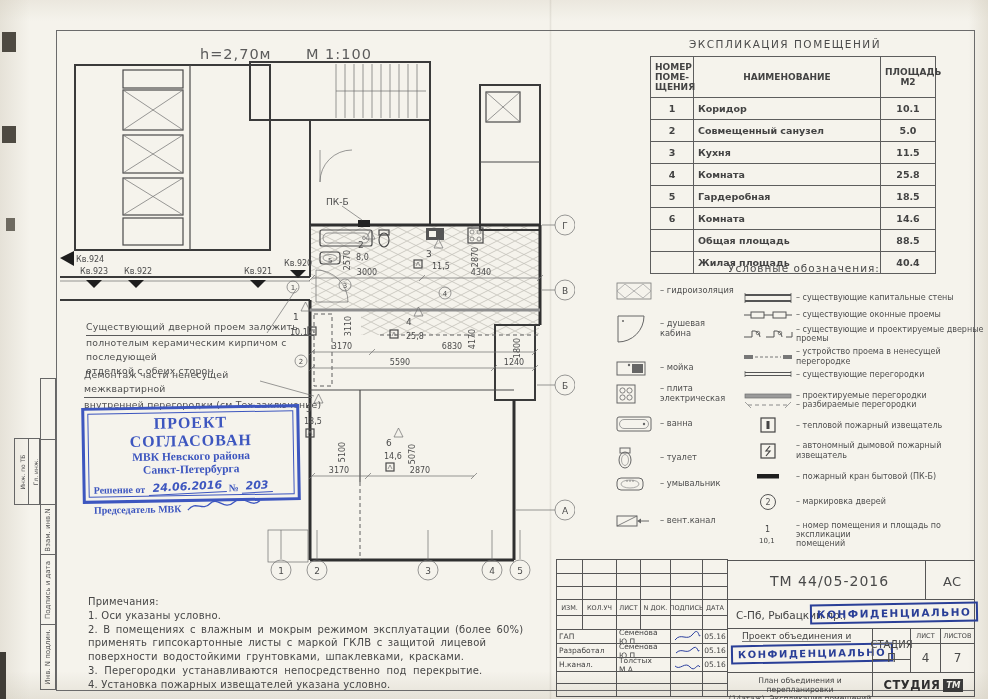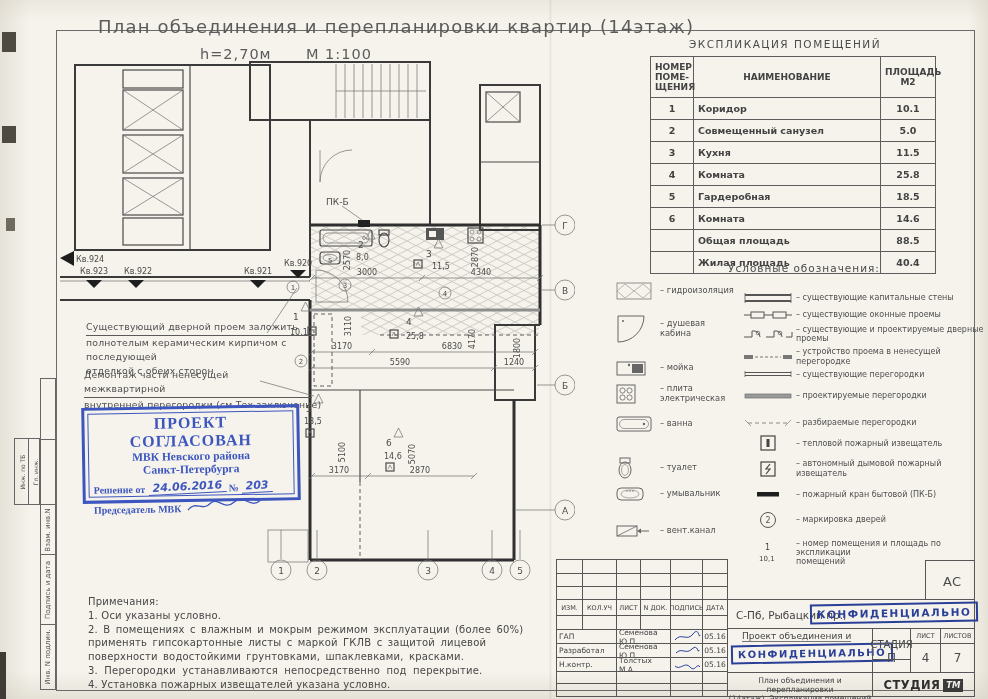--- a/index.html
+++ b/index.html
@@ -75,21 +75,20 @@
   <div class="line" style="left:56px;top:30px;width:919px;height:1px"></div>
   <div class="line" style="left:56px;top:30px;width:1px;height:661px"></div>
   <div class="line" style="left:974px;top:30px;width:1px;height:661px"></div>
   <div class="line" style="left:56px;top:690px;width:919px;height:1px"></div>
   <div class="crease"></div>
   <div class="mark" style="left:2px;top:32px;width:14px;height:20px"></div>
   <div class="mark" style="left:2px;top:126px;width:14px;height:17px"></div>
   <div class="mark" style="left:6px;top:218px;width:9px;height:13px;background:#6e6a60"></div>
   <div class="mark" style="left:0;top:652px;width:6px;height:47px;background:#3f3c36"></div>
 
-  <div class="sheet-title">План объединения и перепланировки квартир (14этаж)</div>
   <div class="subtitle" style="left:200px">h=2,70м</div>
   <div class="subtitle" style="left:306px">М 1:100</div>
 
   <svg viewBox="0 0 555 535" style="position:absolute;left:20px;top:52px;width:555px;height:535px">
     <defs>
       <pattern id="hatchDiamond" width="18" height="9" patternUnits="userSpaceOnUse">
         <path d="M0,4.5 L9,0 L18,4.5 L9,9 Z" fill="none" stroke="#c3c1b9" stroke-width="0.8"></path>
       </pattern>
     </defs>
     <style>
@@ -476,21 +475,21 @@
       <div class="litem" style="margin-top:12px">
         <span class="lic">
             <svg width="36" height="16">
               <rect x="1" y="1" width="34" height="14" rx="2" fill="none" stroke="#666" stroke-width="1"></rect>
               <rect x="3.5" y="3.5" width="29" height="9" rx="4.5" fill="none" stroke="#888" stroke-width=".8"></rect>
               <circle cx="28" cy="8" r="1.2" fill="#666"></circle>
             </svg>
           </span>
         <span class="llab">– ванна</span>
       </div>
-      <div class="litem" style="margin-top:25px">
+      <div class="litem" style="margin-top:15px">
         <span class="lic">
             <svg width="18" height="22">
               <rect x="4" y="1" width="10" height="5" fill="none" stroke="#666" stroke-width="1"></rect>
               <ellipse cx="9" cy="13" rx="6" ry="8" fill="none" stroke="#666" stroke-width="1"></ellipse>
               <ellipse cx="9" cy="13" rx="3.5" ry="5.5" fill="none" stroke="#888" stroke-width=".7"></ellipse>
             </svg>
           </span>
         <span class="llab">– туалет</span>
       </div>
       <div class="litem" style="margin-top:7px">
@@ -571,21 +570,21 @@
         <span class="rlab">– существующие перегородки</span>
       </div>
       <div class="litem" style="margin-top:12px">
         <span class="ric">
             <svg width="50" height="8">
               <rect x="2" y="2" width="46" height="4" fill="#9a9a9a" stroke="#6e6e6e" stroke-width=".7"></rect>
             </svg>
           </span>
         <span class="rlab">– проектируемые перегородки</span>
       </div>
-      <div class="litem" style="margin-top:18px">
+      <div class="litem" style="margin-top:0">
         <span class="ric">
             <svg width="50" height="8">
               <line x1="5" y1="4" x2="45" y2="4" stroke="#8a8a8a" stroke-width="1" stroke-dasharray="4 3"></line>
               <line x1="2" y1="1" x2="8" y2="7" stroke="#8a8a8a" stroke-width=".8"></line>
               <line x1="42" y1="7" x2="48" y2="1" stroke="#8a8a8a" stroke-width=".8"></line>
             </svg>
           </span>
         <span class="rlab">– разбираемые перегородки</span>
       </div>
       <div class="litem" style="margin-top:8px">
@@ -725,38 +724,41 @@
         </div>
       <div>05.16</div>
       <div class="lft" style="grid-column:1/3">Разработал</div>
       <div class="lft" style="grid-column:3/5">Семенова Ю.П.</div>
       <div>
           <svg width="28" height="12">
             <path d="M3,8 C9,2 13,10 19,4 S25,10 26,5" fill="none" stroke="#2b3f9e" stroke-width="1"></path>
           </svg>
         </div>
       <div>05.16</div>
-      <div class="lft" style="grid-column:1/3">Н.контр.</div>
+      <div class="lft" style="grid-column:1/3">Н.канал.</div>
       <div class="lft" style="grid-column:3/5">Толстых М.А.</div>
       <div>
           <svg width="28" height="12">
             <path d="M2,7 C7,12 12,2 17,8 S24,3 27,8" fill="none" stroke="#2b3f9e" stroke-width="1"></path>
           </svg>
         </div>
       <div>05.16</div>
       <div style="grid-column:1/3"></div>
         <div style="grid-column:3/5"></div>
         <div></div>
         <div></div>
       <div style="grid-column:1/3"></div>
         <div style="grid-column:3/5"></div>
         <div></div>
         <div></div>
     </div>
 
+    <div class="abs" style="left:170px;top:0;width:248px;height:40px">
+      <span class="big" style="position:absolute;left:42px;top:12px">ТМ 44/05-2016</span>
+    </div>
     <div class="abs" style="left:368px;top:0;width:50px;height:40px">
       <span style="position:absolute;left:17px;top:13px;font-size:13px;color:#4a4a4a">АС</span>
     </div>
     <div class="abs" style="left:170px;top:39px;width:248px;height:30px">
       <span style="position:absolute;left:8px;top:9px;font-size:10.5px;white-space:nowrap">С-Пб, Рыбацкий пр.,</span>
       <span class="conf" style="position:absolute;left:82px;top:3px;transform:rotate(-1deg)">КОНФИДЕНЦИАЛЬНО</span>
     </div>
     <div class="abs" style="left:170px;top:68px;width:146px;height:45px">
       <span style="position:absolute;left:14px;top:2px;font-size:9px;border-bottom:1px solid #777;white-space:nowrap">Проект объединения и</span>
       <span class="conf" style="position:absolute;left:3px;top:15px;font-size:10px;transform:rotate(-1deg)">КОНФИДЕНЦИАЛЬНО</span>

